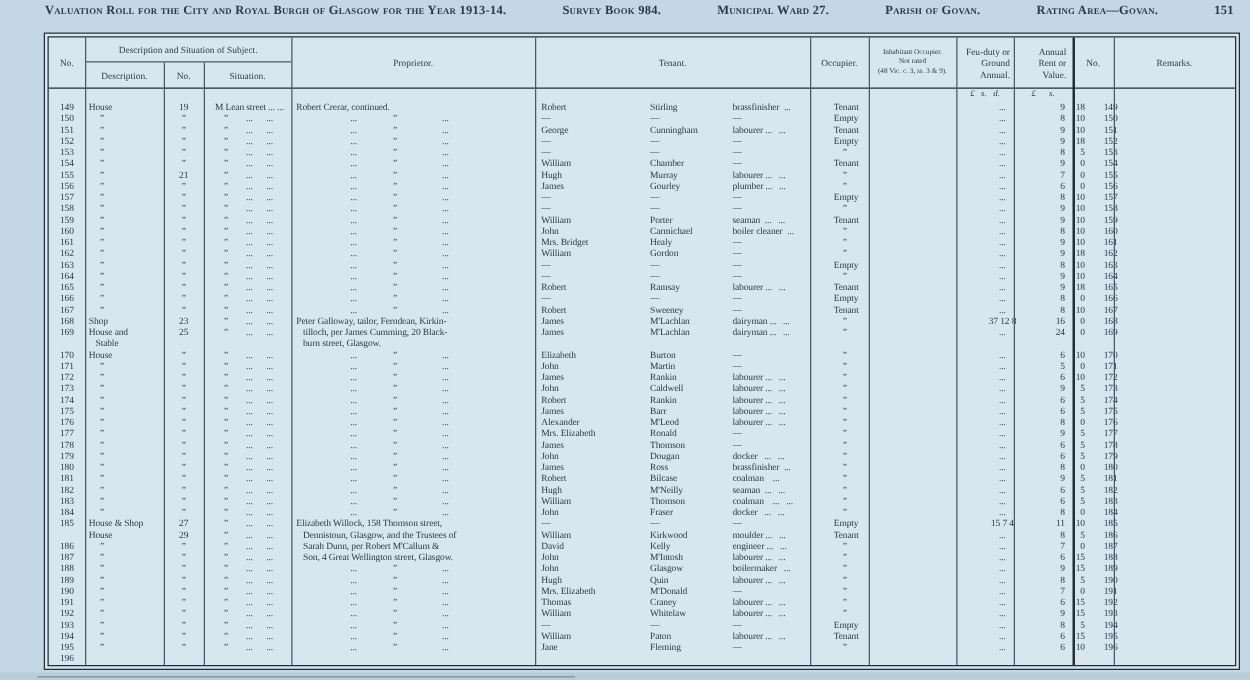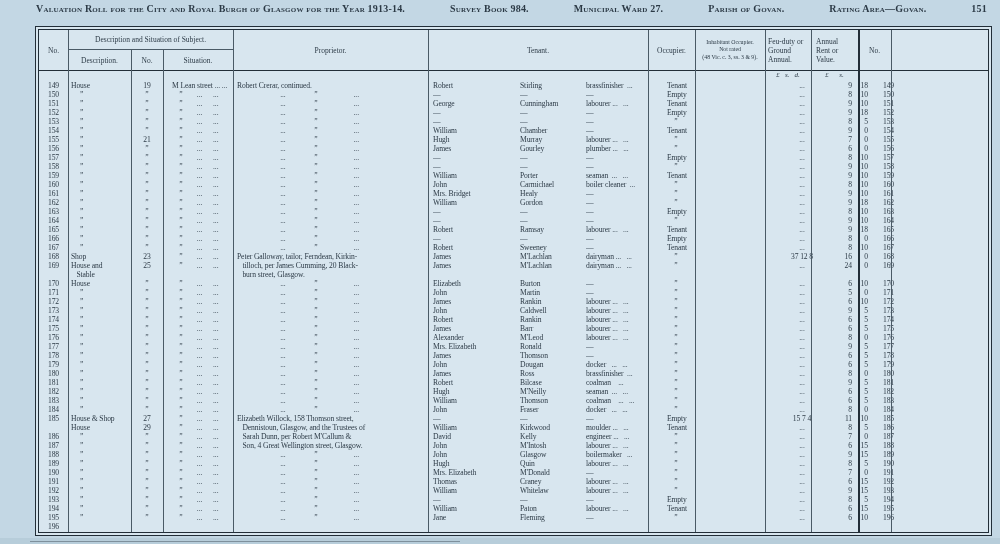--- a/index.html
+++ b/index.html
@@ -6,21 +6,21 @@
   body{width:1000px;height:544px;position:relative;overflow:hidden;
        font-family:"Liberation Serif","DejaVu Serif",serif;
        background:var(--page_bg,#c3d7e4);color:var(--ink,#2c3a46);}
   .title{position:absolute;left:36px;right:13px;top:3px;height:16px;
          display:flex;justify-content:space-between;align-items:baseline;
          font-variant:small-caps;font-weight:bold;font-size:10px;letter-spacing:.2px;white-space:nowrap;}
   .tbl{position:absolute;left:35px;top:26px;width:957px;height:510px;box-sizing:border-box;
        border:4px double var(--rule_dark,#222e38);background:var(--paper_bg,#d8e6ef);}
   
   .hdr{position:absolute;top:0;left:0;right:0;height:40px;display:flex;font-size:7.5px;}
-  .hc{display:flex;align-items:center;justify-content:center;text-align:left;
+  .hc{display:flex;align-items:center;justify-content:center;text-align:right;
       box-sizing:border-box;flex:0 0 auto;line-height:1.2;}
   .hc-nl{width:29px}.hc-group{width:165px;flex-direction:column;padding:0}
   .hc-span{height:20px;width:100%;display:flex;align-items:center;justify-content:center;
            border-bottom:1px solid var(--rule,#4a5a66);box-sizing:border-box}
   .hc-sub{height:20px;display:flex;width:100%}
   .hc-desc{width:63px}.hc-hno{width:32px}.hc-sit{width:70px}
   .hc-prop{width:195px}.hc-ten{width:220px}.hc-occ{width:47px}
   .hc-inh{width:70px;font-size:5.8px;flex-direction:column;justify-content:center;line-height:1.25}
   .hc-feu{width:46px;padding:0 3px}.hc-rent{width:47px;padding:0 5px}
   .hc-nr{width:33px}.hc-rem{flex:1 1 auto}
@@ -84,20 +84,21 @@
     <div class="hc hc-ten">Tenant.</div>
     <div class="hc hc-occ">Occupier.</div>
     <div class="hc hc-inh">
       <span>Inhabitant Occupier.</span>
       <span>Not rated</span>
       <span>(48 Vic. c. 3, ss. 3 &amp; 9).</span>
     </div>
     <div class="hc hc-feu">Feu-duty or Ground Annual.</div>
     <div class="hc hc-rent">Annual Rent or Value.</div>
     <div class="hc hc-nr">No.</div>
+    <div class="hc hc-rem">Remarks.</div>
   </div>
   <div class="hline"></div>
 
   <div class="money">
     <span class="m-feu">£   s.   d.</span>
     <span class="m-rent">£      s.</span>
   </div>
 
   <div class="tbody">
       <div class="line">

